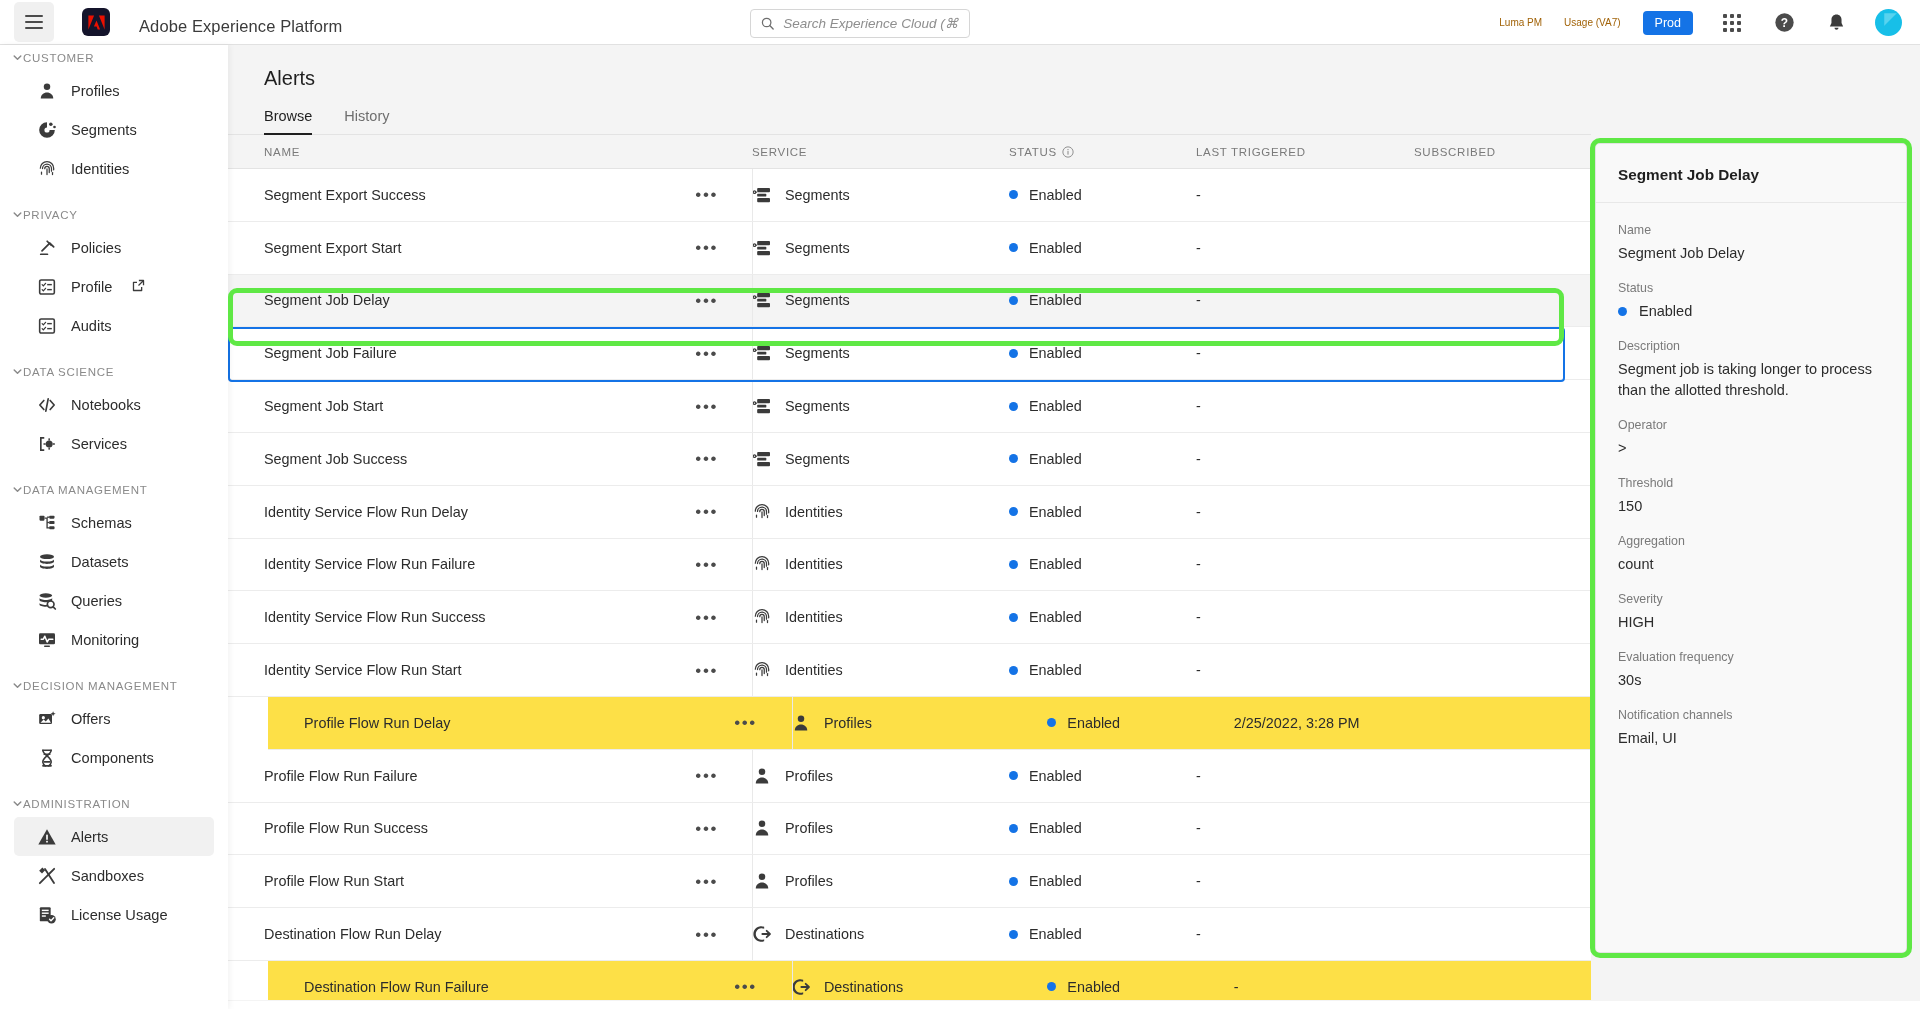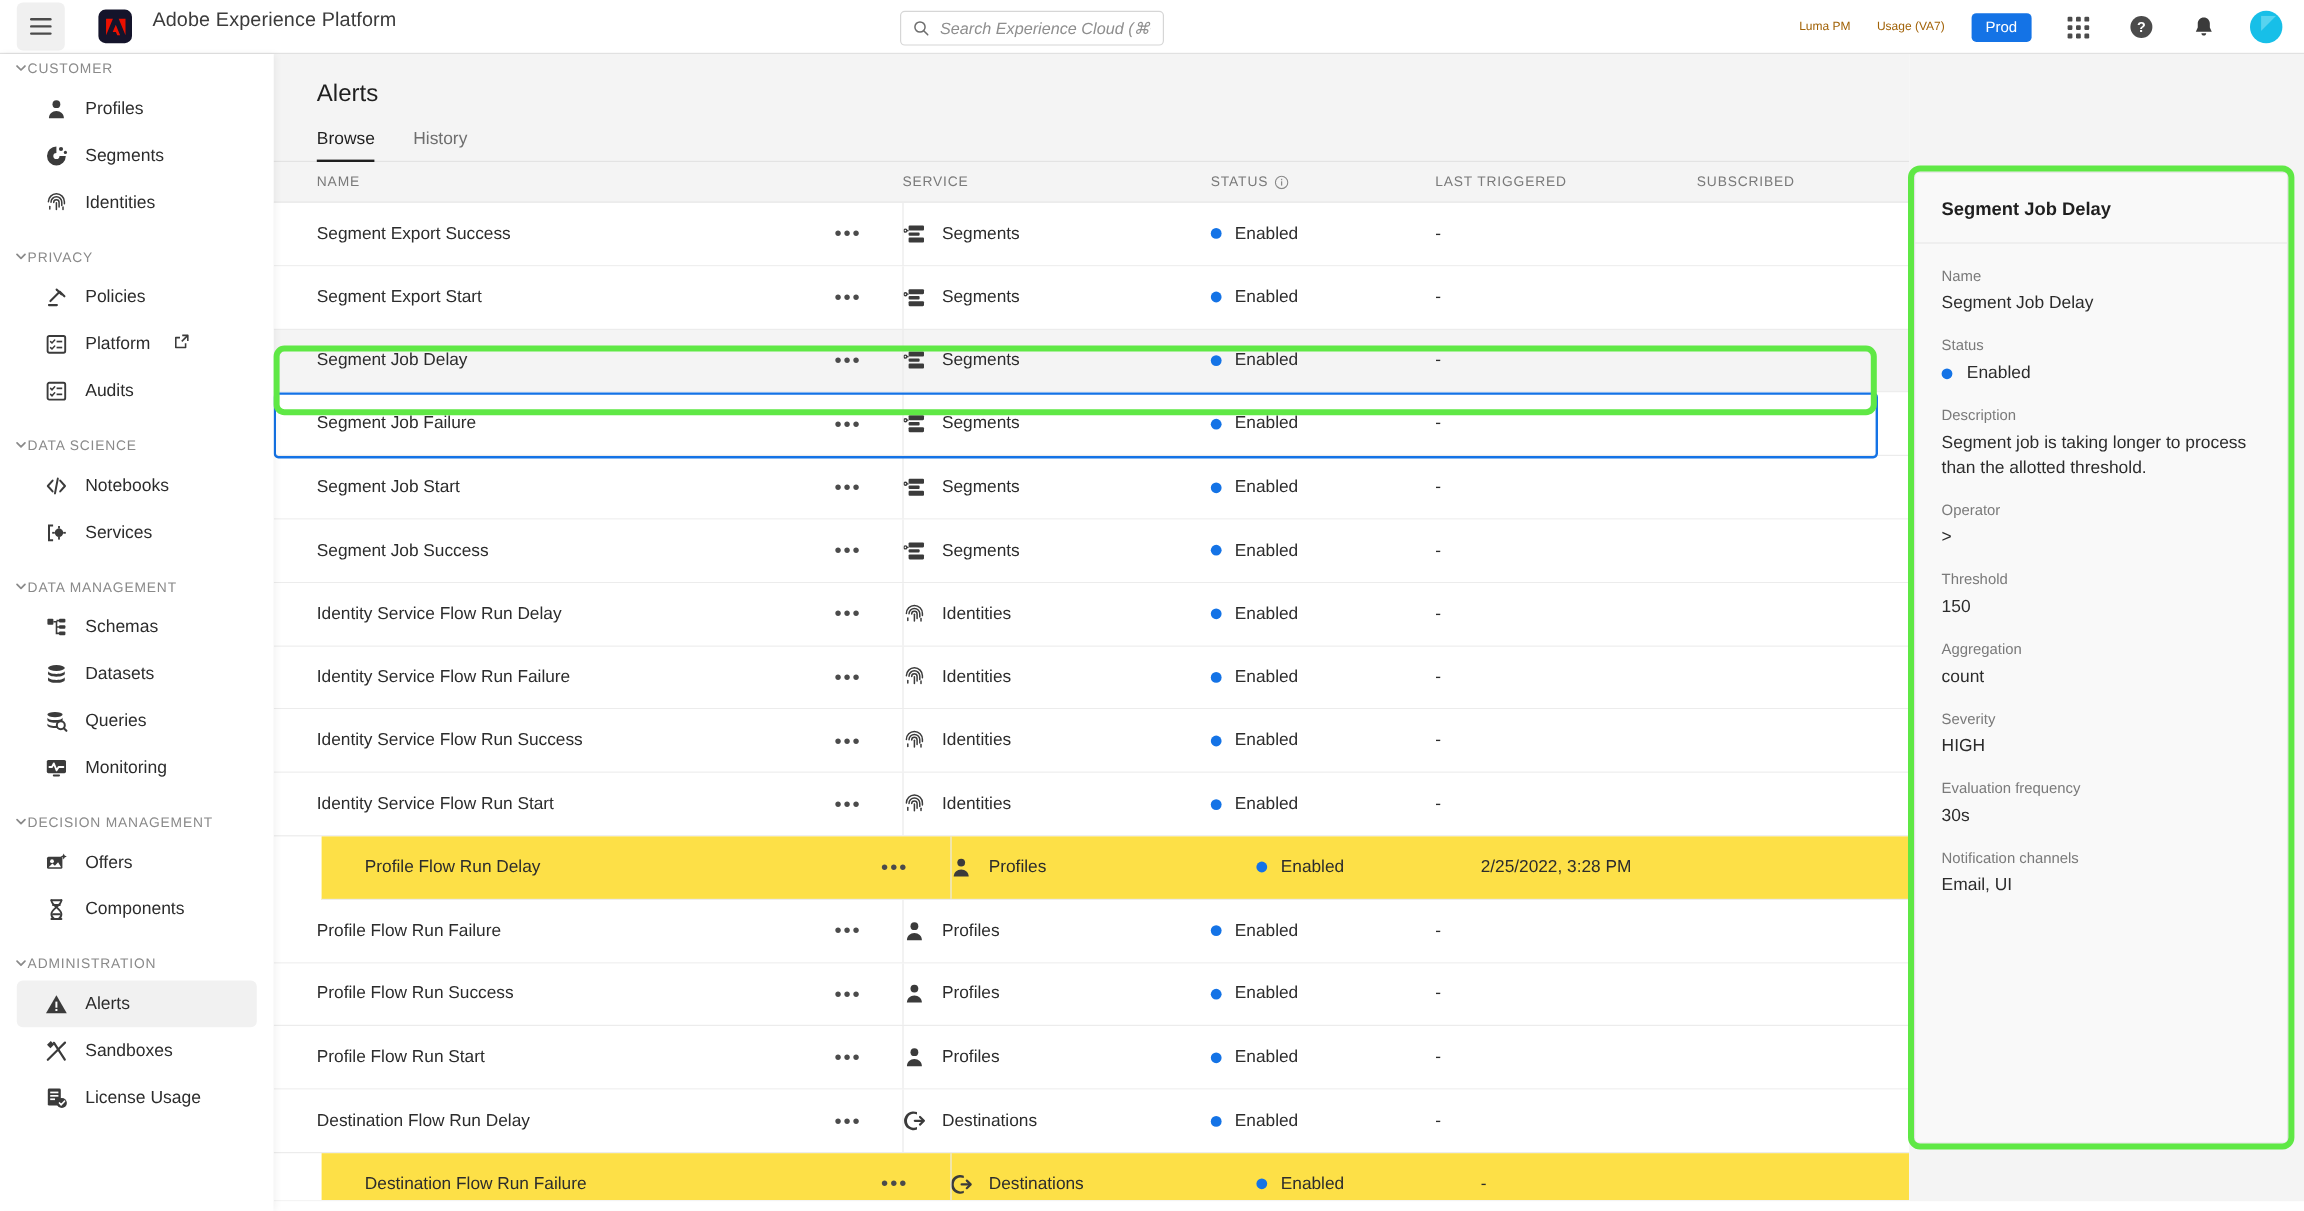--- a/index.html
+++ b/index.html
@@ -20,21 +20,21 @@
     display: flex; align-items: center;
   }
   .hamburger-btn {
     width: 40px; height: 40px; margin-left: 14px;
     background: #f0f0f0; border-radius: 5px;
     display: flex; flex-direction: column;
     align-items: center; justify-content: center; gap: 4px;
     cursor: pointer;
   }
   .hamburger-btn span { display: block; width: 18px; height: 2px; background: #4b4b4b; border-radius: 1px; }
-  .brand { display: flex; align-items: flex-start; margin-left: 28px; gap: 17px; }
+  .brand { display: flex; align-items: flex-end; margin-left: 28px; gap: 29px; }
   .adobe-logo {
     width: 28px; height: 28px; border-radius: 6px;
     background: #14142b;
     display: flex; align-items: center; justify-content: center;
   }
   .adobe-logo svg { display: block; }
   .brand-title { font-size: 16.5px; color: #3b3b3b; letter-spacing: 0.1px; }
 
   .search-wrap {
     position: absolute; left: 750px; top: 9px;
@@ -318,21 +318,21 @@
       <div class="nav-item">
         <span class="ic">
           <svg width="20" height="20" viewBox="0 0 24 24" fill="#3b3b3b">
             <rect x="3.2" y="3.6" width="17.6" height="16.8" rx="1.7" fill="none" stroke="#3b3b3b" stroke-width="1.9"></rect>
             <path d="M6.2 9.2 7.6 10.6 10.3 7.6" fill="none" stroke="#3b3b3b" stroke-width="1.5" stroke-linecap="round"></path>
             <path d="M6.2 15.2 7.6 16.6 10.3 13.6" fill="none" stroke="#3b3b3b" stroke-width="1.5" stroke-linecap="round"></path>
             <rect x="12.2" y="8.3" width="5.6" height="1.7"></rect>
             <rect x="12.2" y="14.3" width="5.6" height="1.7"></rect>
           </svg>
         </span>
-        <span>Platform</span>
+        <span>Profile</span>
         <span><svg class="ext-ic" viewBox="0 0 14 14" fill="none" stroke="#3b3b3b" stroke-width="1.4" stroke-linejoin="round">
             <path d="M7.4 1.6h5v5"></path>
             <path d="M12.4 1.6 7 7"></path>
             <path d="M10.4 8.6v3.8H1.6V3.6h3.8"></path>
           </svg></span>
       </div>
       <div class="nav-item">
         <span class="ic">
           <svg width="20" height="20" viewBox="0 0 24 24" fill="#3b3b3b">
             <rect x="3.2" y="3.6" width="17.6" height="16.8" rx="1.7" fill="none" stroke="#3b3b3b" stroke-width="1.9"></rect>

